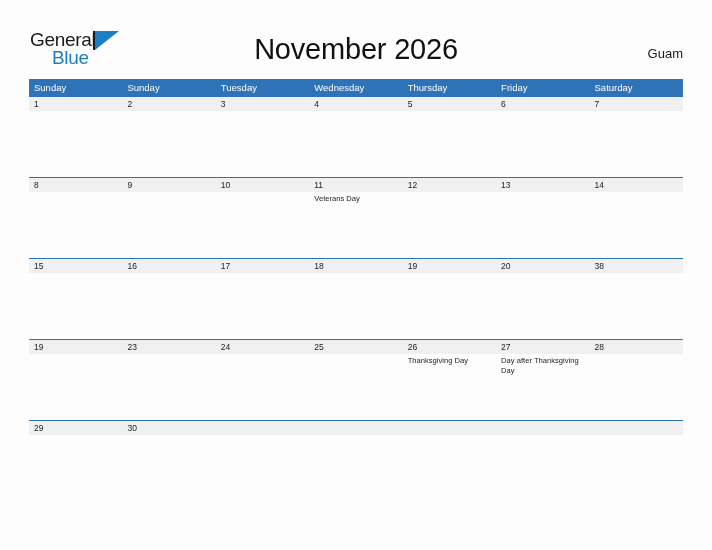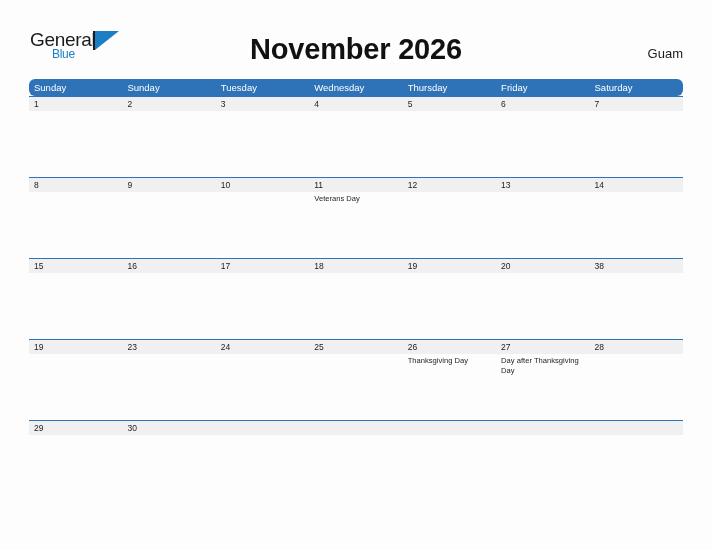--- a/index.html
+++ b/index.html
@@ -62,37 +62,36 @@
     left: 63px;
     top: 1px;
     width: 2px;
     height: 19px;
     background: #1b1b1b;
   }
   .logo-blue {
     position: absolute;
     left: 22px;
     top: 18px;
-    font-size: 12px;
+    font-size: 19px;
     letter-spacing: -0.3px;
     color: #1d7fc3;
     font-family: "Liberation Sans", sans-serif;
   }
 
   .cal-title {
     position: absolute;
     left: 0;
     top: 33px;
     width: 712px;
     text-align: center;
     font-size: 29px;
     color: #111111;
     font-family: "Liberation Sans", sans-serif;
     letter-spacing: -0.2px;
-    font-weight: bold;
   }
 
   .cal-locale {
     position: absolute;
     right: 29px;
     top: 46px;
     font-size: 13px;
     color: #1b1b1b;
     font-family: "Liberation Sans", sans-serif;
     margin-left: 8px;
@@ -104,21 +103,20 @@
     left: 29px;
     top: 79px;
     width: 654px;
   }
 
   .weekday-header {
     display: flex;
     width: 654px;
     height: 17px;
     background: #2e72b8;
-    border-radius: 6px;
   }
   .weekday-cell {
     width: 93.43px;
     height: 17px;
     line-height: 17px;
     padding-left: 5px;
     box-sizing: border-box;
     color: #ffffff;
     font-size: 9.5px;
     font-family: "Liberation Sans", sans-serif;

